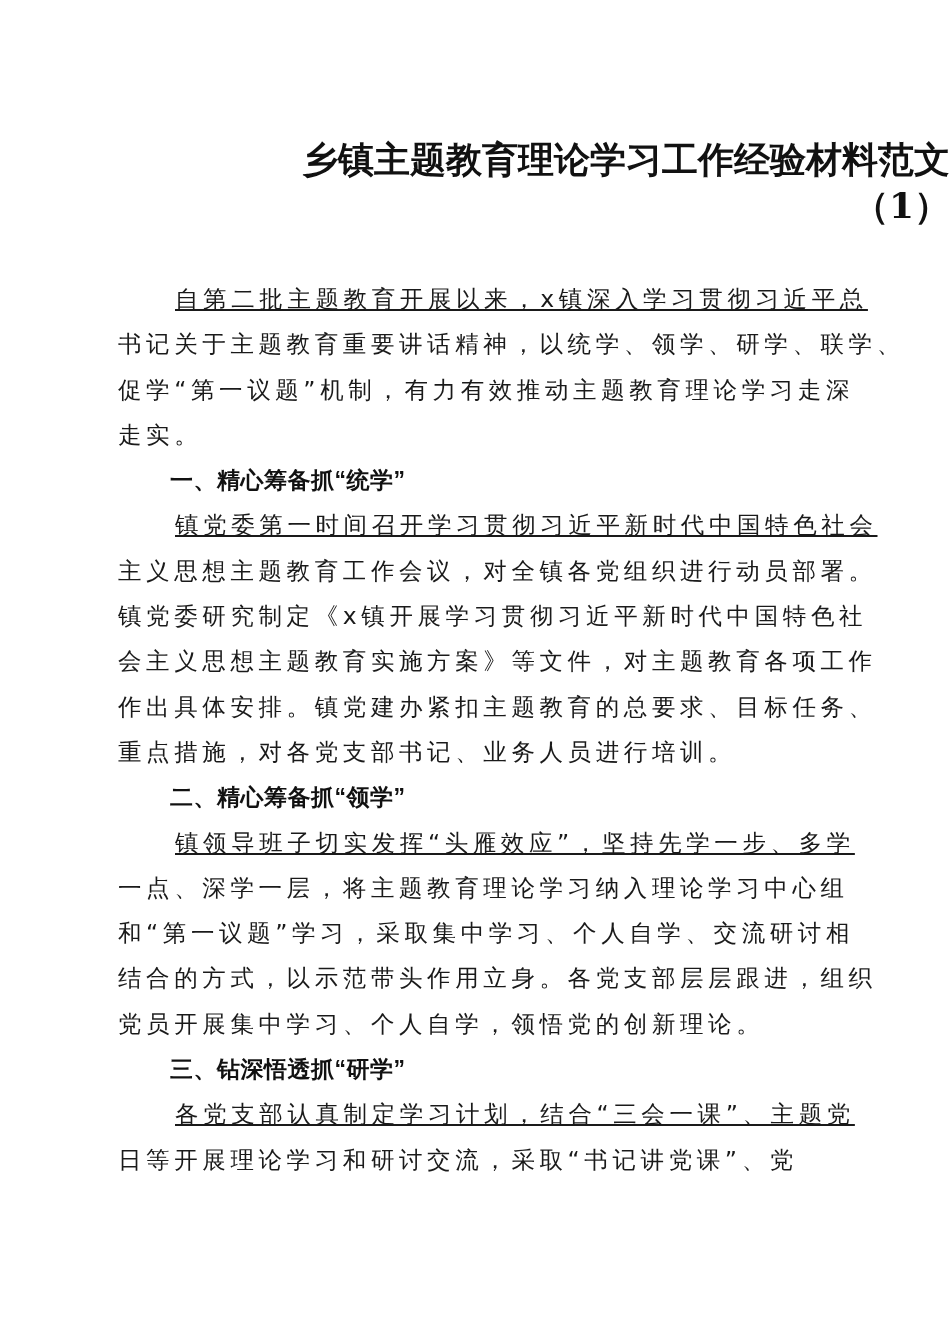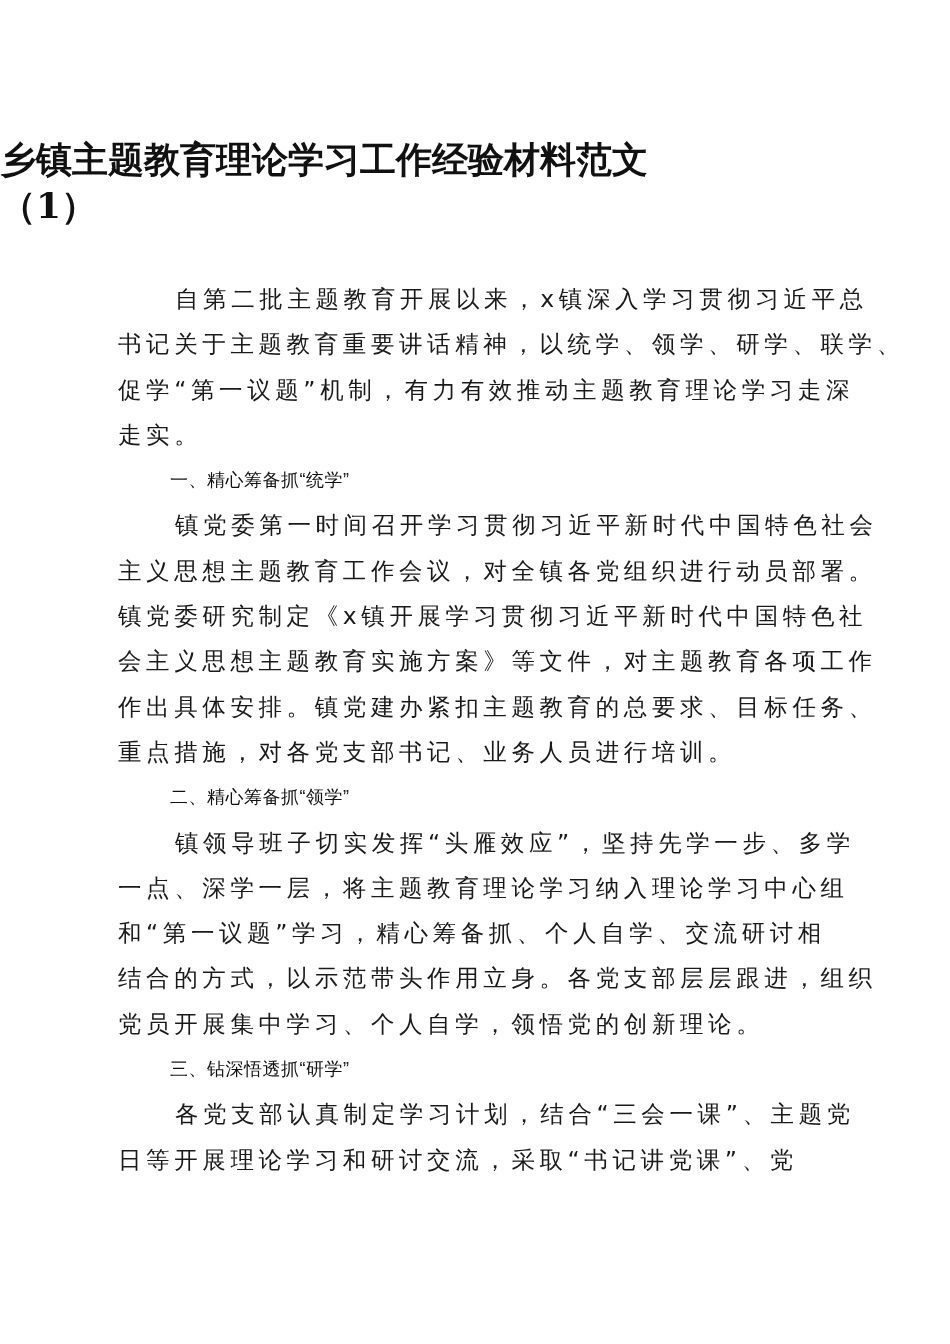--- a/index.html
+++ b/index.html
@@ -1,36 +1,36 @@
 <!DOCTYPE html>
 <html><head>
   <meta charset="utf-8">
   <style>
     html, body { margin: 0; padding: 0; background: #ffffff; }
     body { width: 950px; height: 1344px; position: relative; overflow: hidden; color: #111; }
     .page { position: absolute; left: 0; top: 0; width: 950px; height: 1344px; background: #fff; }
     .title {
-      position: absolute; left: 0; width: 950px; text-align: left;
+      position: absolute; left: 0; width: 950px; text-align: right;
       font-family: "DejaVu Serif", "Liberation Serif", serif;
       font-weight: bold; font-size: 36px; letter-spacing: 0px; color: #111;
     }
     .title.l1 { top: 136px; }
     .title.l2 { top: 182px; }
     .body {
       position: absolute; left: 118px; width: 716px;
       font-family: "DejaVu Sans", "Liberation Sans", sans-serif;
       font-size: 23.5px; line-height: 45.3px; color: #1a1a1a;
       letter-spacing: 4.6px; text-align: justify;
     }
     .line { display: block; white-space: nowrap; height: 45.3px; }
-    .indent { padding-left: 57px; }
+    .indent { padding-left: 57px; text-decoration: underline; }
     .heading {
       display: block; height: 45.3px; padding-left: 52px;
       font-family: "Liberation Sans", "DejaVu Sans", sans-serif;
-      font-weight: normal; font-size: 18px; letter-spacing: 0.5px; color: #111;
+      font-weight: bold; font-size: 23px; letter-spacing: 0.5px; color: #111;
     }
   </style>
 </head>
 <body>
 
 <div class="page">
 
   <div class="title l1">乡镇主题教育理论学习工作经验材料范文</div>
   <div class="title l2">（1）</div>
 
@@ -50,21 +50,21 @@
       <span class="line">镇党委研究制定《x镇开展学习贯彻习近平新时代中国特色社</span>
       <span class="line">会主义思想主题教育实施方案》等文件，对主题教育各项工作</span>
       <span class="line">作出具体安排。镇党建办紧扣主题教育的总要求、目标任务、</span>
       <span class="line">重点措施，对各党支部书记、业务人员进行培训。</span>
     </div>
 
     <div>
       <span class="heading">二、精心筹备抓“领学”</span>
       <span class="line indent">镇领导班子切实发挥“头雁效应”，坚持先学一步、多学</span>
       <span class="line">一点、深学一层，将主题教育理论学习纳入理论学习中心组</span>
-      <span class="line">和“第一议题”学习，精心筹备抓、个人自学、交流研讨相</span>
+      <span class="line">和“第一议题”学习，采取集中学习、个人自学、交流研讨相</span>
       <span class="line">结合的方式，以示范带头作用立身。各党支部层层跟进，组织</span>
       <span class="line">党员开展集中学习、个人自学，领悟党的创新理论。</span>
     </div>
 
     <div>
       <span class="heading">三、钻深悟透抓“研学”</span>
       <span class="line indent">各党支部认真制定学习计划，结合“三会一课”、主题党</span>
       <span class="line">日等开展理论学习和研讨交流，采取“书记讲党课”、党</span>
     </div>
 

